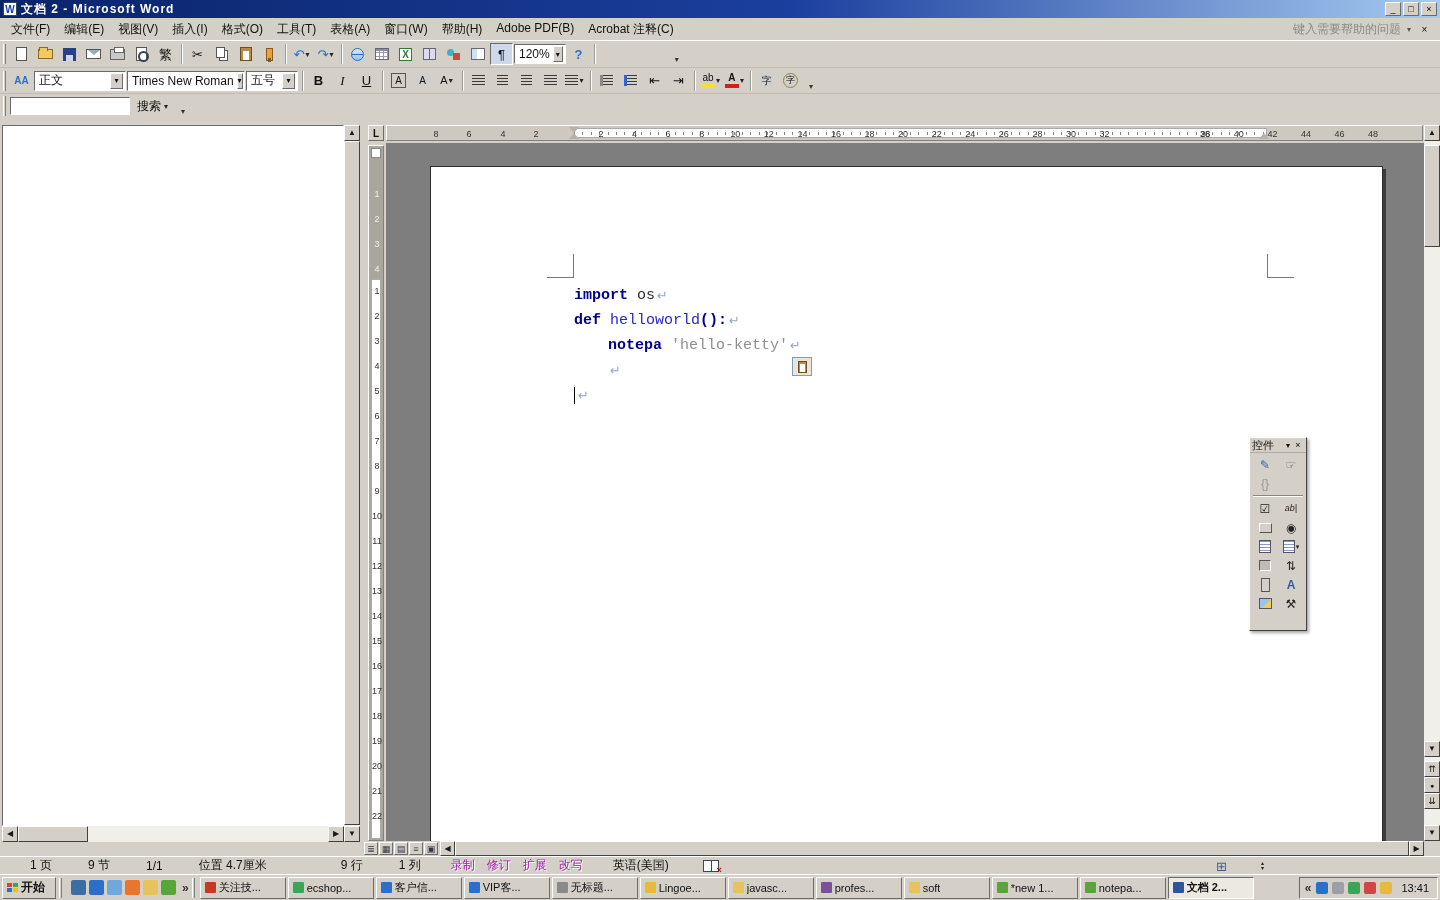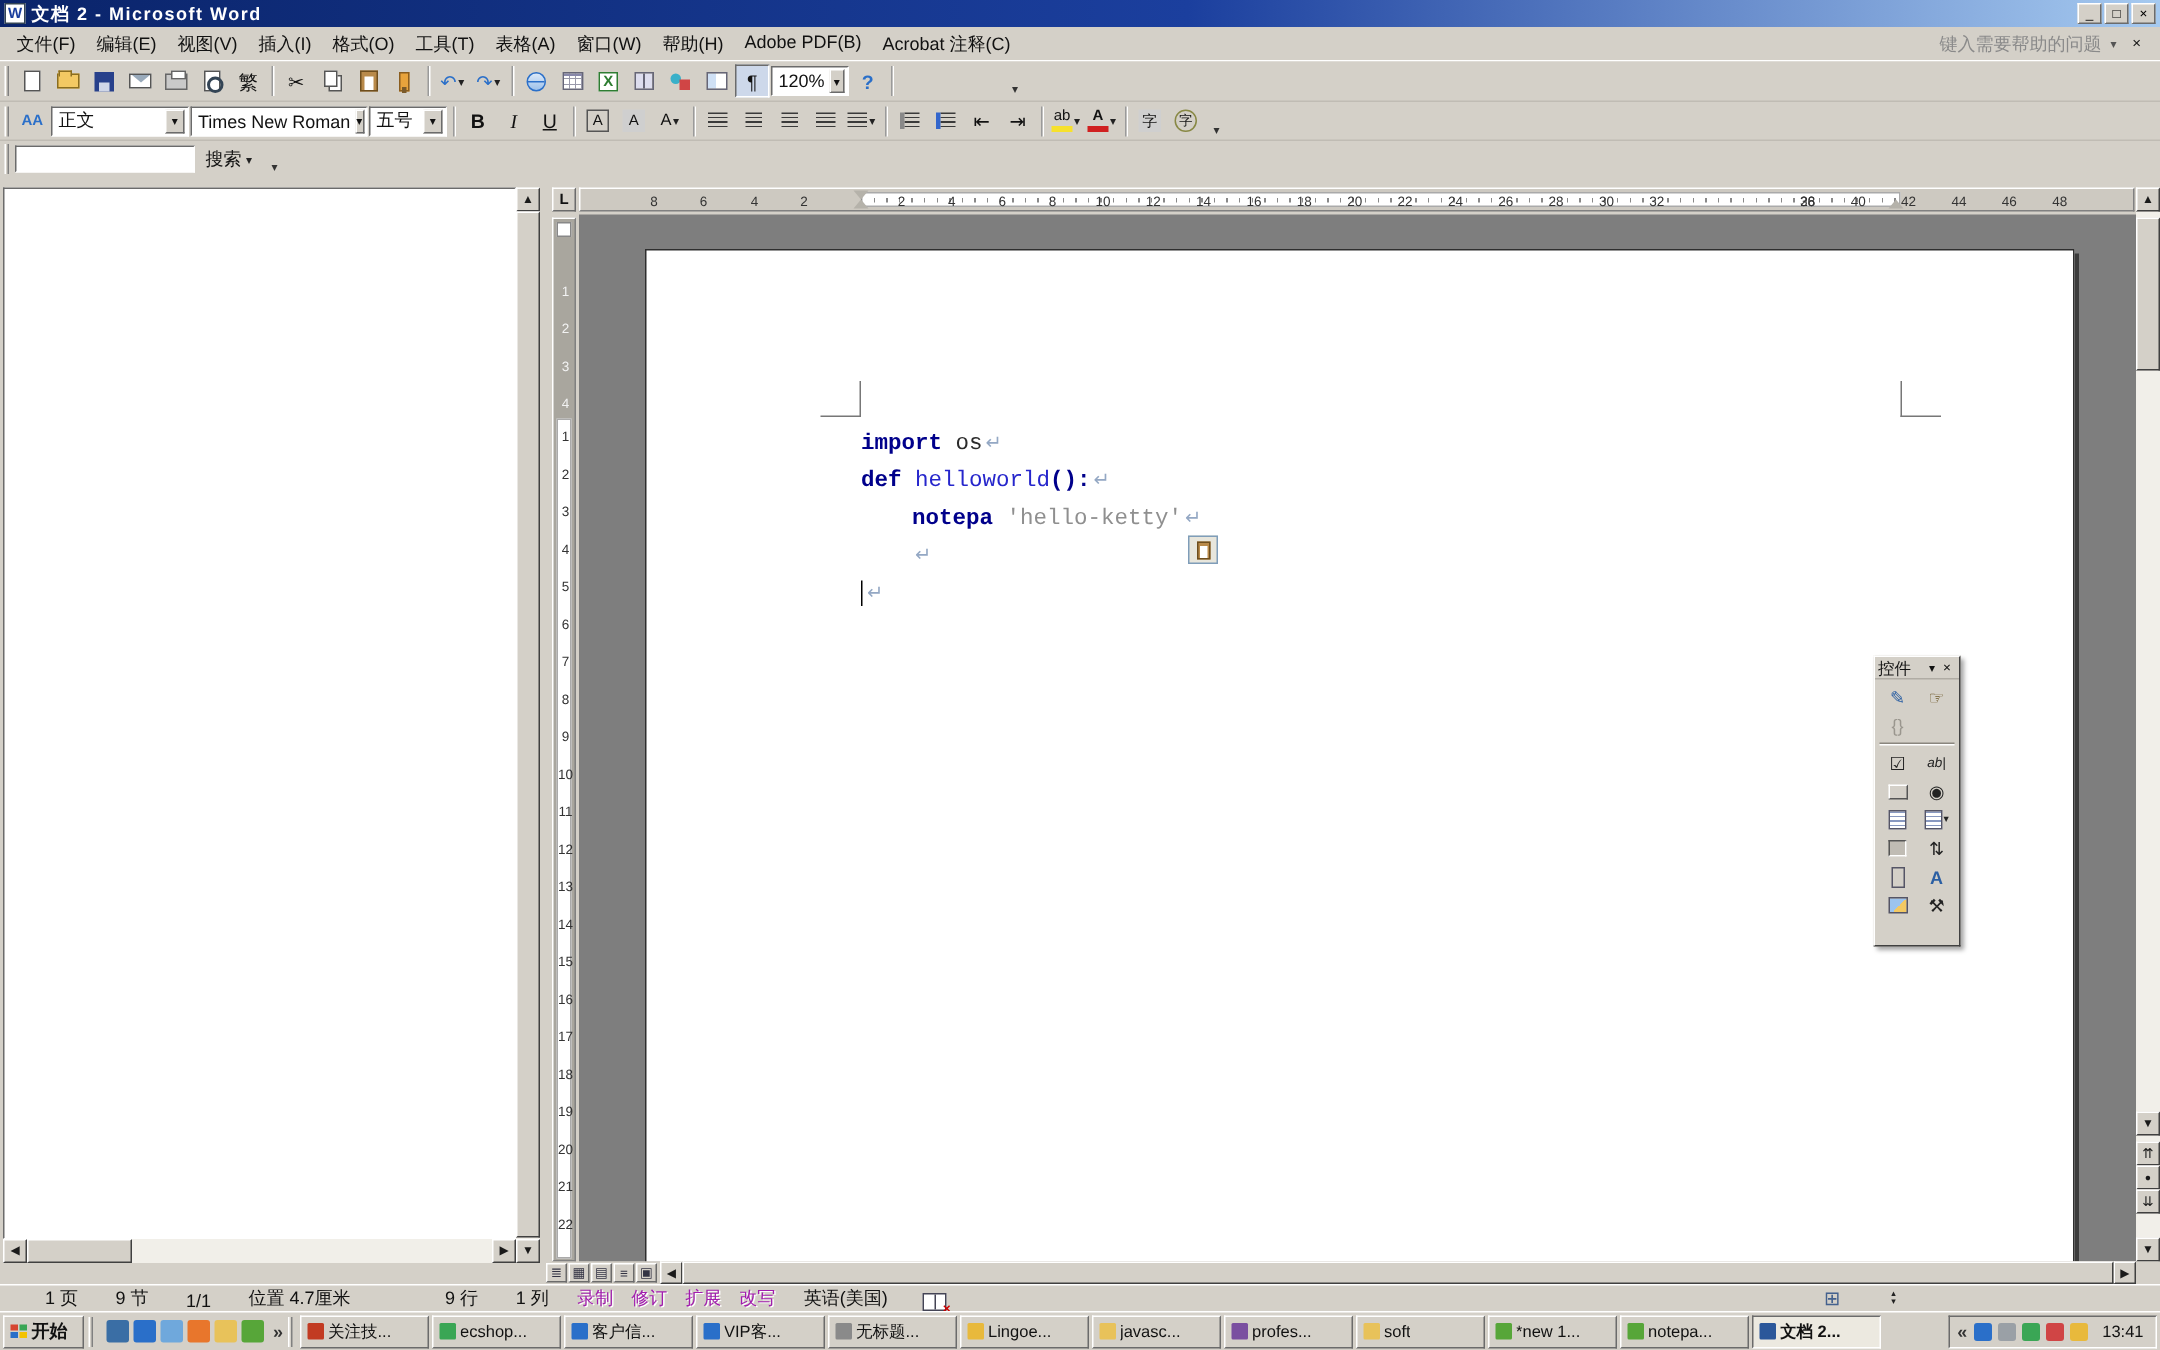--- a/index.html
+++ b/index.html
@@ -126,21 +126,21 @@
   .tbx-btn.disabled{color:#9a968e;}
   .tbx-sep{grid-column:1/3;height:2px;border-top:1px solid #8a867e;border-bottom:1px solid #fff;margin:1px 0;}
   .tbx-btn.txt{font-size:9px;font-style:italic;}
   .tbx-btn.cmdbtn::before{content:"";width:11px;height:8px;background:#d4d0c8;border:1px solid;border-color:#fff #555 #555 #fff;}
   .tbx-btn.listbox::before,.tbx-btn.combobox::before{content:"";width:10px;height:11px;background:#fff;border:1px solid #556;background-image:repeating-linear-gradient(#8898c0 0 1px,transparent 1px 3px);}
   .tbx-btn.combobox::after{content:"▾";font-size:7px;margin-left:1px;}
   .tbx-btn.togglebtn::before{content:"";width:10px;height:9px;background:#c0bcb4;border:1px solid;border-color:#555 #fff #fff #555;}
   .tbx-btn.scrollicon::before{content:"";width:7px;height:12px;background:#d4d0c8;border:1px solid #556;}
   .tbx-btn.imgicon::before{content:"";width:11px;height:9px;border:1px solid #556;background:linear-gradient(135deg,#9cc4ee 0 55%,#f3c963 55%);}
   
-  .statusbar{top:856px;left:0;width:1440px;height:18px;background:#d4d0c8;border-top:1px solid #fff;display:flex;align-items:flex-end;gap:1px;font-size:12px;}
+  .statusbar{top:856px;left:0;width:1440px;height:18px;background:#d4d0c8;border-top:1px solid #fff;display:flex;align-items:center;gap:12px;font-size:12px;}
   .st{padding:0 12px;white-space:nowrap;}
   .st.dim{color:#a21caf;text-shadow:1px 1px 0 #fff;padding:0 6px;}
   .spellbook{width:16px;height:12px;background:#fff;border:1px solid #445;position:relative;margin-left:10px;}
   .spellbook::before{content:"";position:absolute;left:7px;top:0;width:1px;height:10px;background:#445;}
   .spellbook .sx{position:absolute;right:-4px;bottom:-4px;color:#c00;font-size:9px;font-weight:bold;}
   .st-right{position:absolute;left:1212px;top:0;height:18px;display:flex;align-items:center;gap:34px;padding-left:4px;}
   .grid-ic{color:#44618e;font-size:13px;}
   .spin{display:flex;flex-direction:column;font-size:6px;line-height:5px;color:#222;}
   
   .taskbar{top:874px;left:0;width:1440px;height:26px;background:#d4d0c8;border-top:1px solid #fff;display:flex;align-items:center;padding:0 2px;gap:2px;}

